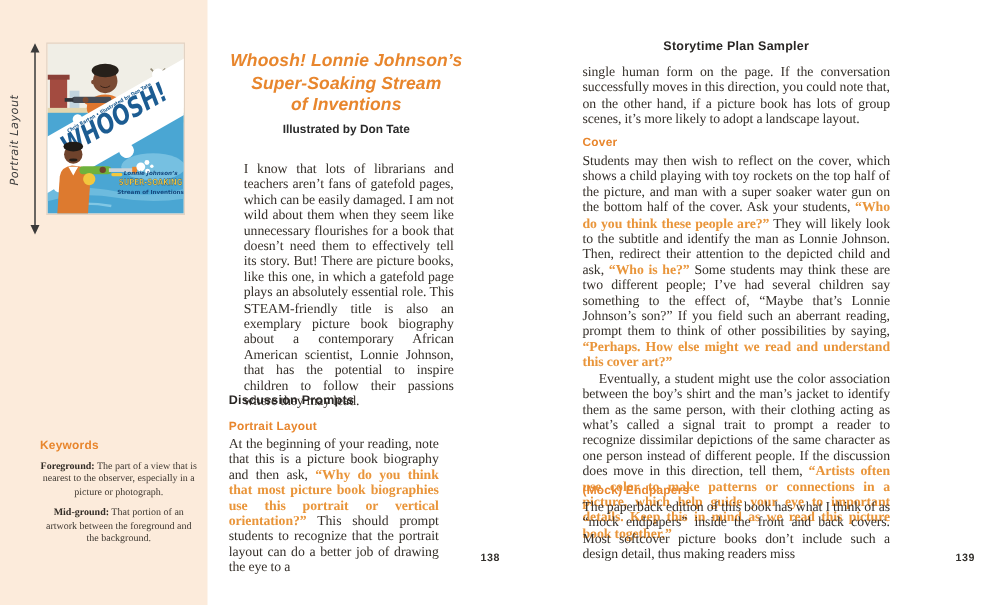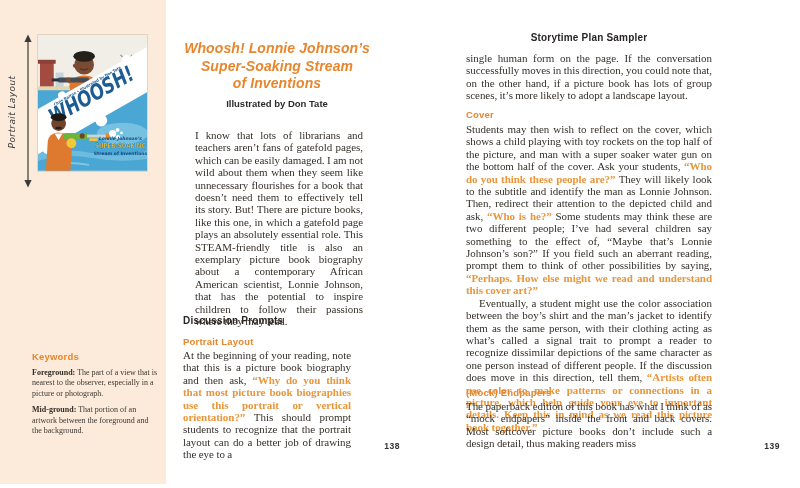--- a/index.html
+++ b/index.html
@@ -22,21 +22,21 @@
   }
   
   .cover {
     position:absolute; left:37px; top:34px; width:111px; height:138px;
     border:1px solid rgba(0,0,0,.10);
   }
   .cover svg { display:block; }
   
   .keywords { position:absolute; left:32px; top:351px; width:126px; }
   .kw-head { font:bold 9.5px "Liberation Sans", sans-serif; color:var(--accent,#e8862d); margin-bottom:6px; letter-spacing:.2px; }
-  .kw-entry { font:8px/10.4px "Liberation Serif", serif; color:#3c362f; margin-bottom:6px; }
+  .kw-entry { font:8px/10.4px "Liberation Serif", serif; color:#3c362f; margin-bottom:6px;text-align:center; }
   .kw-entry b { font-weight:bold; color:#332d27; }
   
   .page { position:absolute; top:0; height:488px; width:400px; }
   .page-left { left:0; }
   .page-right { left:400px; }
   .title-block { position:absolute; left:170px; top:40px; width:214px; text-align:center; }
   .book-title { font:bold italic 14px/17.7px "Liberation Sans", sans-serif; font-style:italic; color:var(--accent,#e8862d); letter-spacing:.1px; }
   .byline { font:bold 9.5px/12px "Liberation Sans", sans-serif; color:#2b2b2b; margin-top:5px; }
   .byline + .byline { margin-top:1px;font-style:italic; }
   .body-text {

